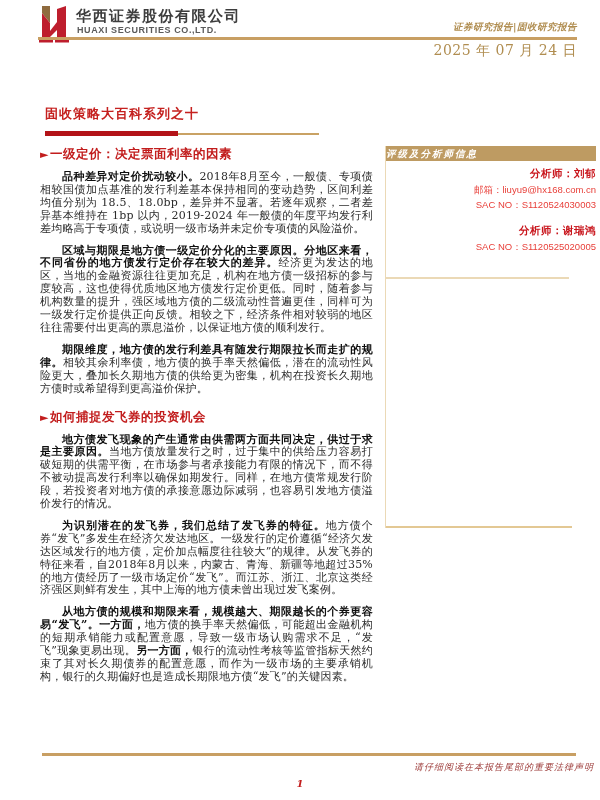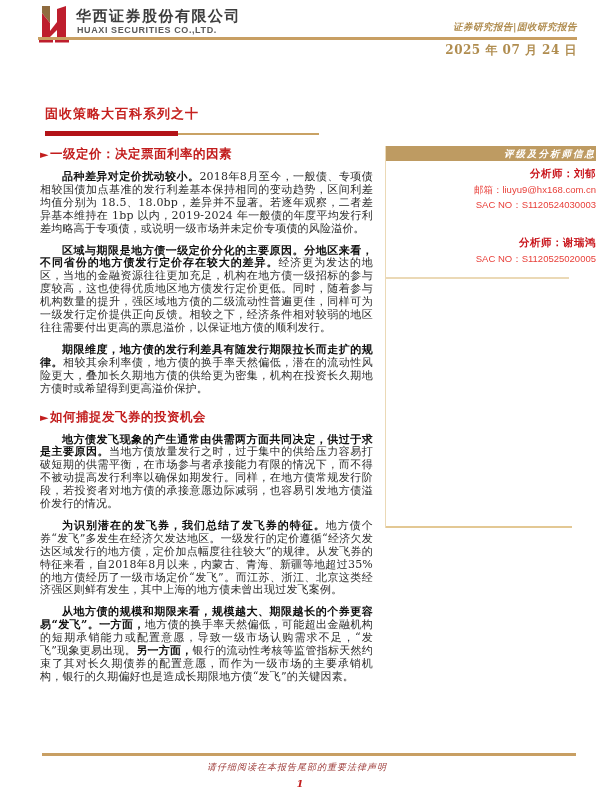--- a/index.html
+++ b/index.html
@@ -17,21 +17,21 @@
   .company-en{
     position:absolute;left:77px;top:25px;font-size:9px;color:#5a5a5a;
     letter-spacing:0.6px;font-family:"Liberation Sans", sans-serif;font-weight:bold;
   }
   .report-type{
     position:absolute;right:23px;top:21px;font-size:9.5px;font-weight:bold;font-style:italic;
     color:#B08D50;letter-spacing:0.5px;
   }
   .header-rule{position:absolute;left:38px;right:23px;top:37px;height:2.5px;background:#C89F63;}
   .report-date{
-    position:absolute;right:23px;top:42px;font-size:12px;font-weight:bold;
+    position:absolute;right:23px;top:42px;font-size:14px;font-weight:normal;
     color:#B08D50;letter-spacing:0.5px;
   }
   
   .title{
     position:absolute;left:40px;top:53px;width:370px;font-size:26px;font-weight:bold;
     color:#C5211F;letter-spacing:2px;
   }
   .subtitle{
     position:absolute;left:45px;top:105px;font-size:13px;font-weight:bold;color:#C5211F;
     letter-spacing:1px;
@@ -39,49 +39,49 @@
   }
   .deco-line{position:absolute;left:45px;top:131px;display:flex;align-items:center;}
   .deco-red{width:133px;height:5px;background:#B31318;}
   .deco-gold{width:141px;height:2px;background:#C9A264;}
   
   .sidebar{
     position:absolute;left:385px;top:146px;width:211px;height:382px;
     border-left:1.5px solid #EBD9B6;box-sizing:border-box;
   }
   .sidebar-header{
-    height:15px;line-height:15px;background:#BE9B62;color:#ffffff;text-align:right;
+    height:15px;line-height:15px;background:#BE9B62;color:#ffffff;text-align:left;
     font-size:9.5px;font-weight:bold;letter-spacing:2px;font-style:italic;
   }
   .sidebar-body{padding:6px 0 0 7px;text-align:right;}
   .analyst-name{font-size:10.5px;font-weight:bold;color:#C9161D;margin-bottom:3px;letter-spacing:0.5px;}
   .analyst-email,.analyst-sac{
     font-size:9.5px;color:#E8403A;margin-bottom:2px;
     font-family:"Liberation Sans", sans-serif;
   }
-  .analyst+.analyst{margin-top:24px;}
+  .analyst+.analyst{margin-top:12px;}
   .sb-divider{position:absolute;left:0;top:131px;width:183px;height:2px;background:#EBD9B6;}
   .sb-bottom{position:absolute;left:0;bottom:0;width:186px;height:2px;background:#E3C894;}
   
   .body-col{position:absolute;left:40px;top:146px;width:333px;}
   .sec-heading{
     font-size:12.5px;font-weight:bold;color:#C21D1D;margin:0 0 8px 0;letter-spacing:0.5px;
   }
   .sec-heading .marker{font-size:11px;margin-right:1px;}
   .sec-heading.second{margin-top:13px;}
   .para{
     font-size:11px;line-height:12.9px;color:#2b2b2b;text-align:justify;
     text-indent:22px;margin:0 0 9px 0;letter-spacing:0.2px;
   }
   .para .b{font-weight:bold;color:#0f0f0f;}
   .para .n{font-weight:normal;}
   
   .footer-rule{position:absolute;left:42px;top:753px;width:534px;height:2.5px;background:#C89F63;}
   .disclaimer{
-    position:absolute;left:0;top:761px;width:594px;text-align:center;
+    position:absolute;left:0;top:761px;width:594px;text-align:right;
     font-size:9px;color:#9C3A38;font-style:italic;letter-spacing:1px;
   }
   .page-number{
     position:absolute;left:0;top:778px;width:600px;text-align:center;
     font-size:10px;color:#C21D1D;font-weight:bold;font-style:italic;
   }
 </style>
 </head>
 <body>
 

